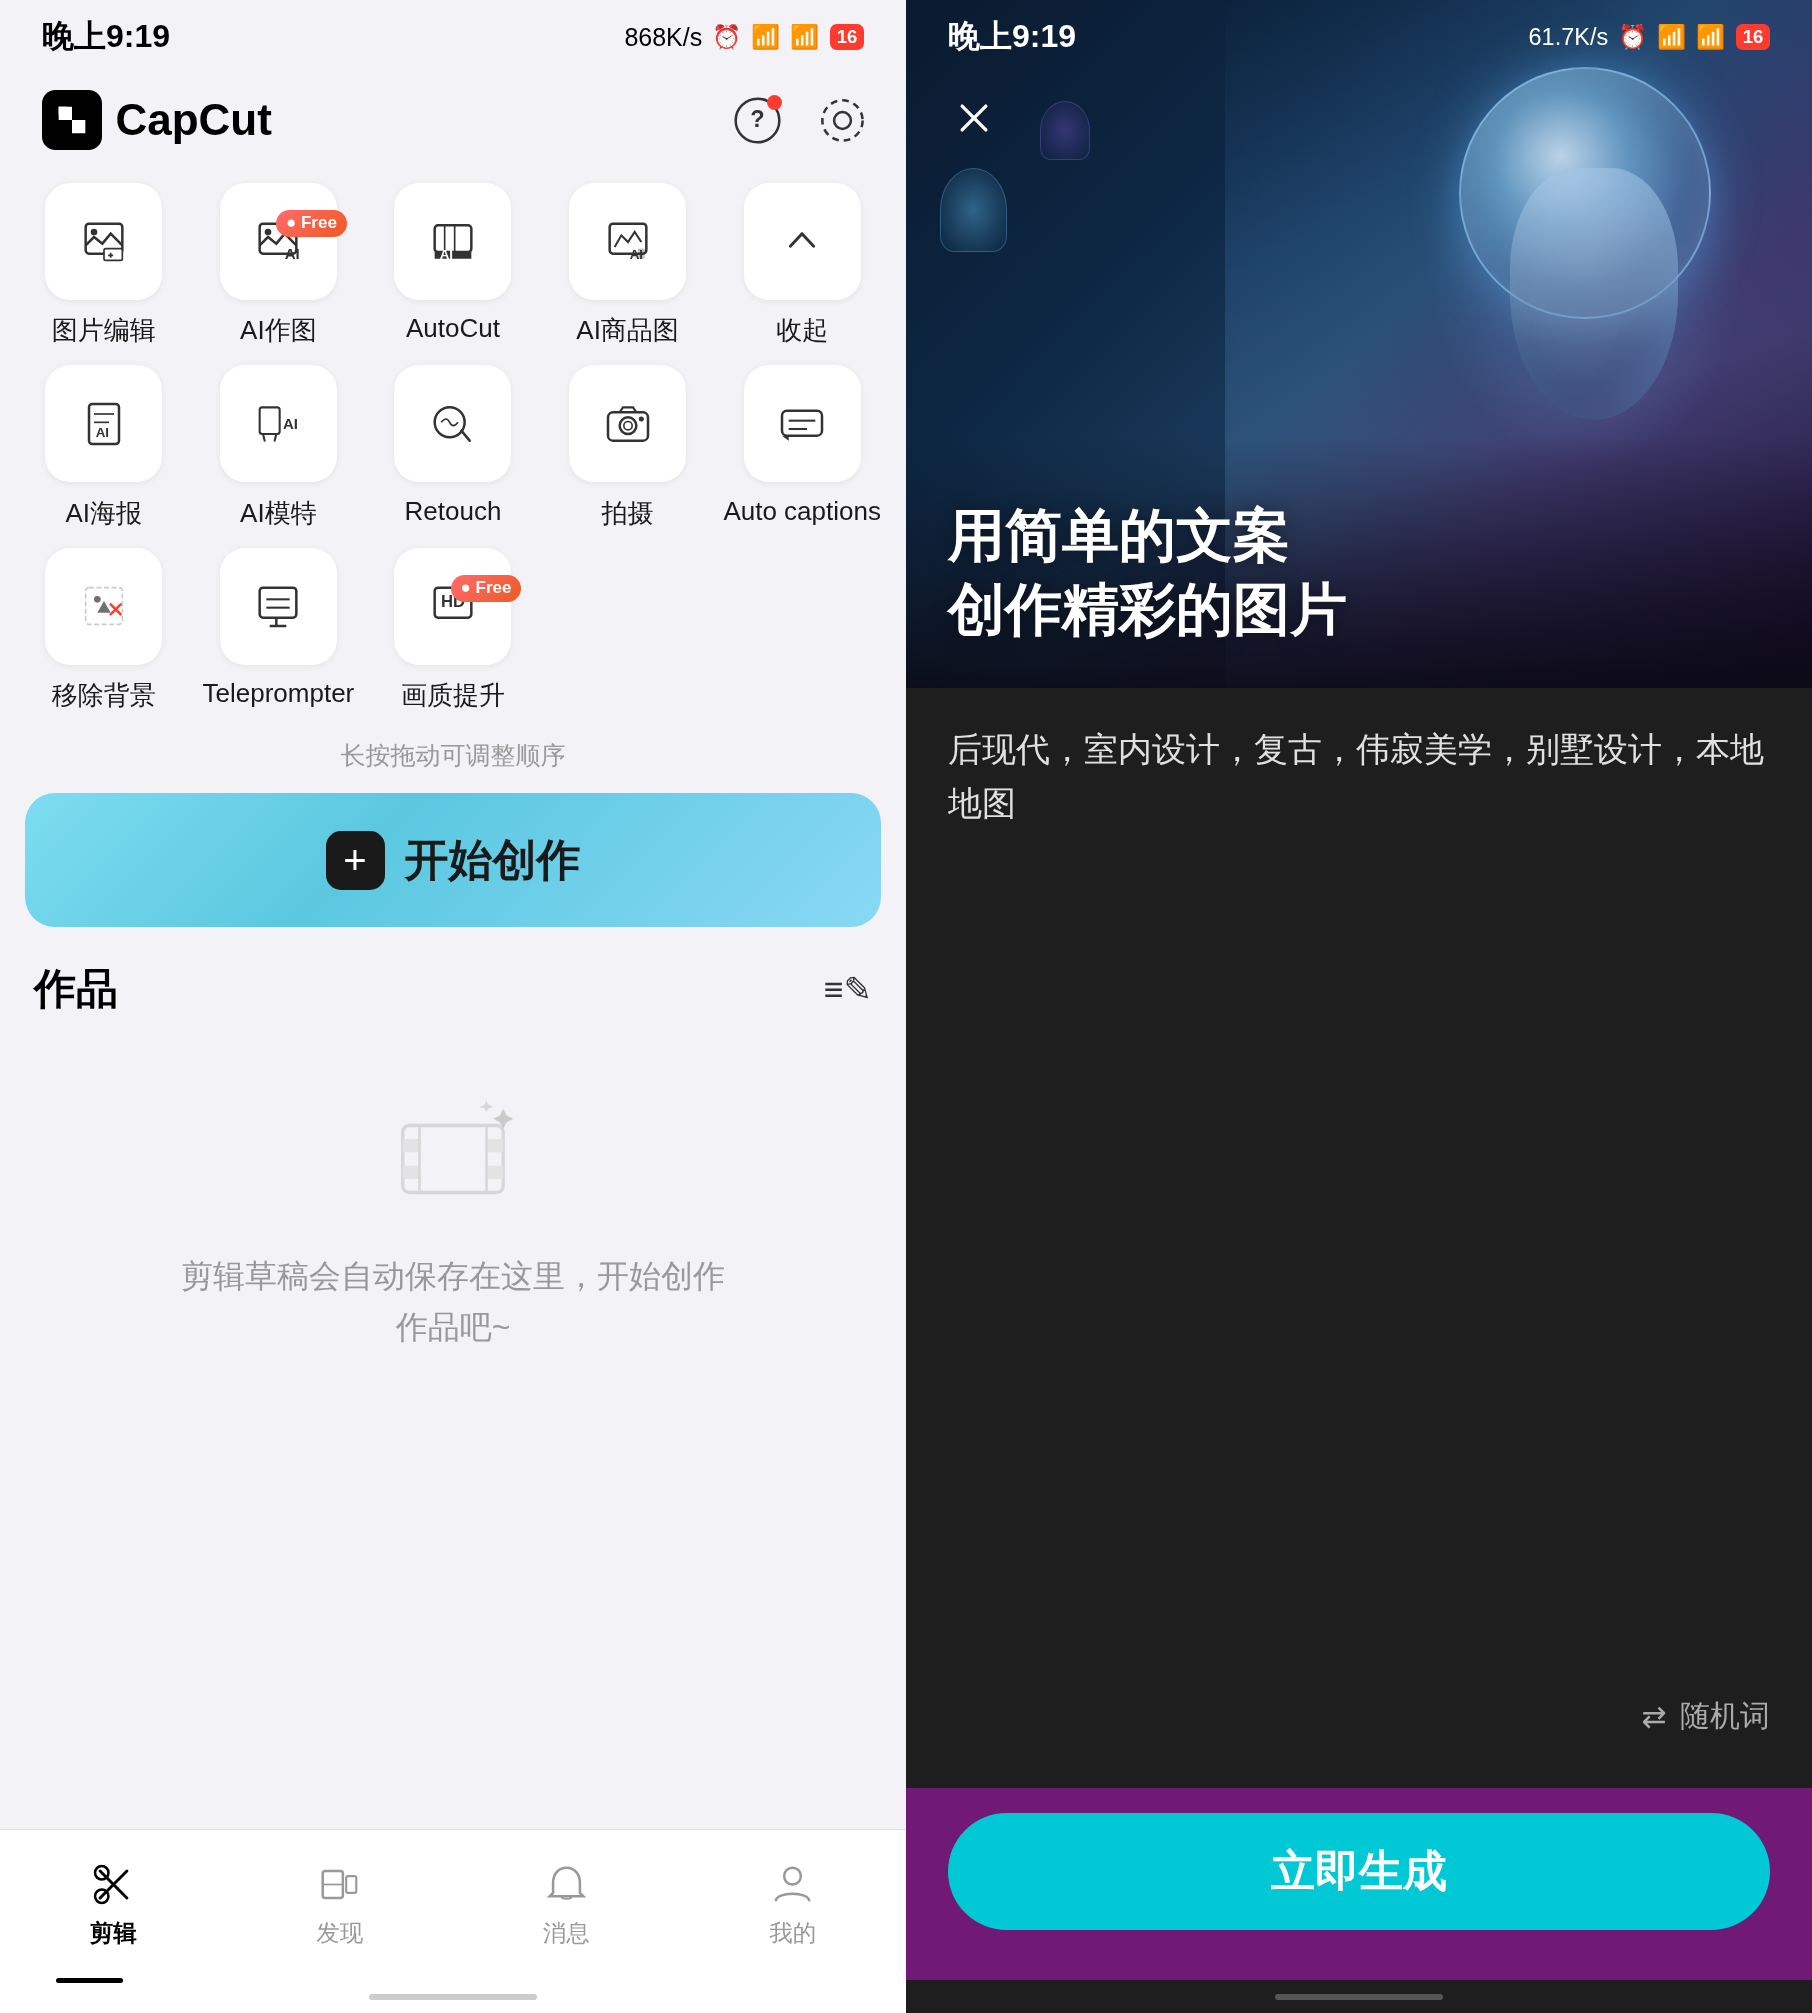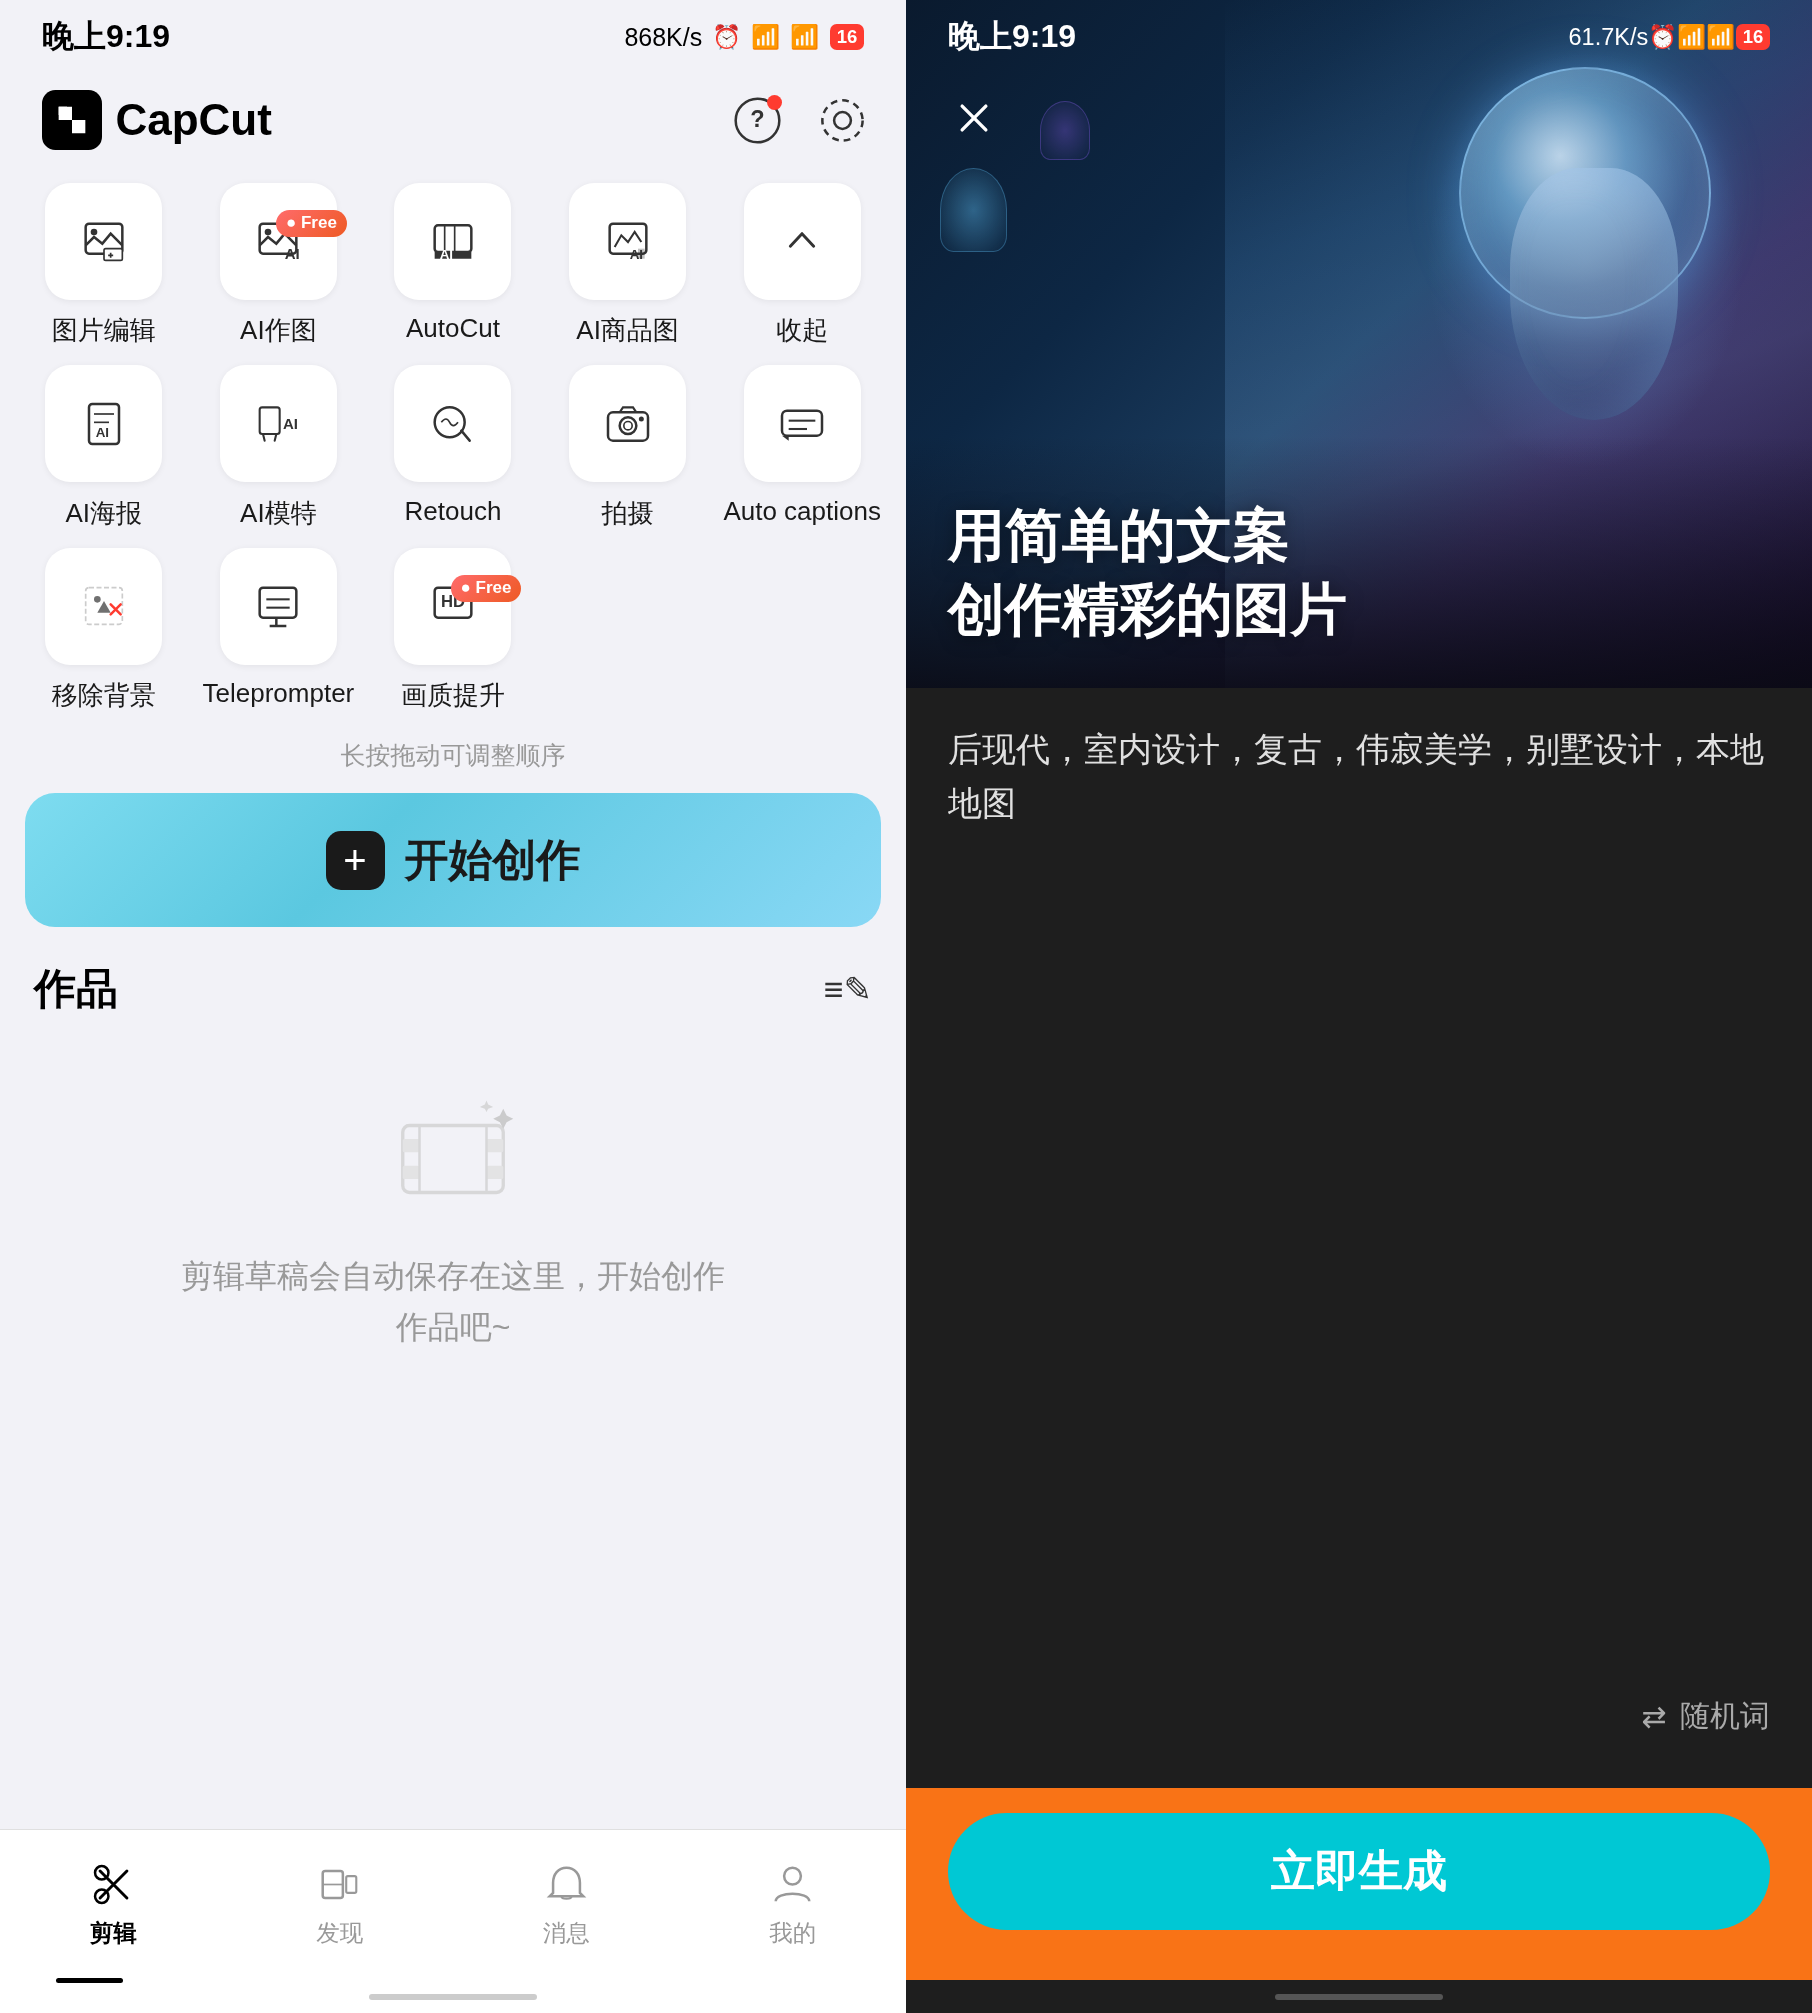--- a/index.html
+++ b/index.html
@@ -287,20 +287,21 @@
       z-index: 10;
     }
     .status-time-right {
       font-size: 32px;
       font-weight: 600;
       color: #fff;
     }
     .status-icons-right {
       display: flex;
       align-items: center;
+      gap: 10px;
       font-size: 23.5px;
       color: #fff;
       justify-content: flex-end;
     }
     .status-badge-right {
       background: #ff3b30;
       color: #fff;
       font-size: 18.5px;
       padding: 1.7px 6.7px;
       border-radius: 6.7px;
@@ -469,21 +470,21 @@
       font-size: 30px;
     }
     .random-text {
       color: #aaa;
       font-size: 30px;
     }
 
     
     .generate-section {
       padding: 25px 42px 50px;
-      background: #f97316;
+      background: #701a75;
     }
     .generate-btn {
       width: 100%;
       height: 117px;
       background: #00c8d4;
       border-radius: 59px;
       border: none;
       color: #fff;
       font-size: 44px;
       font-weight: 600;

